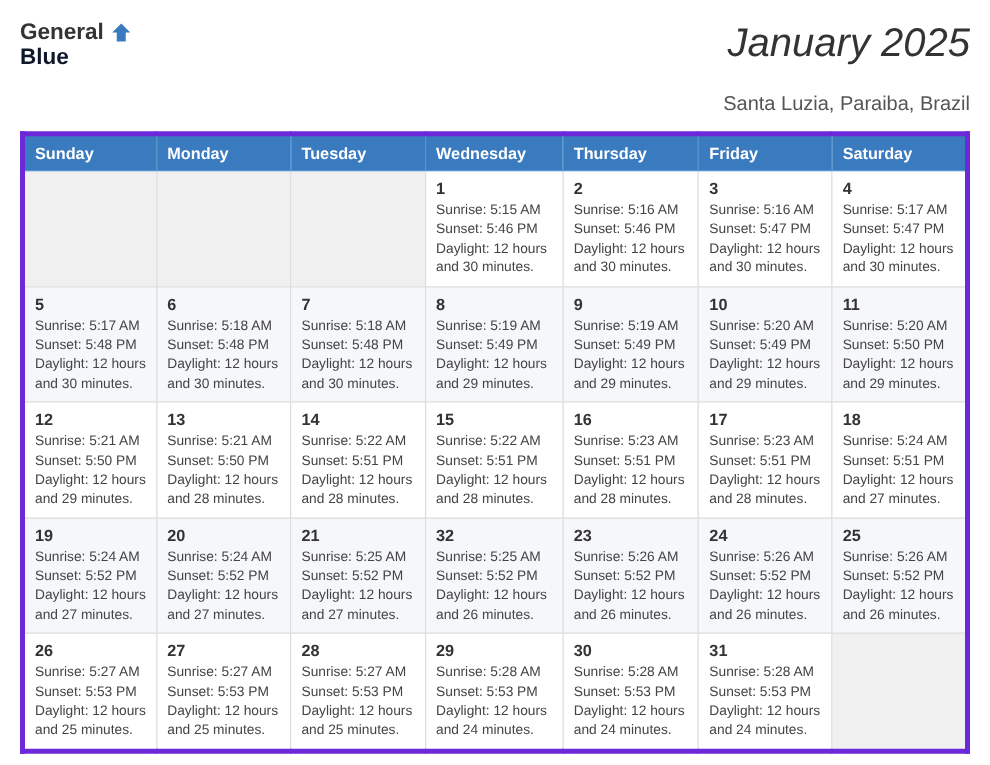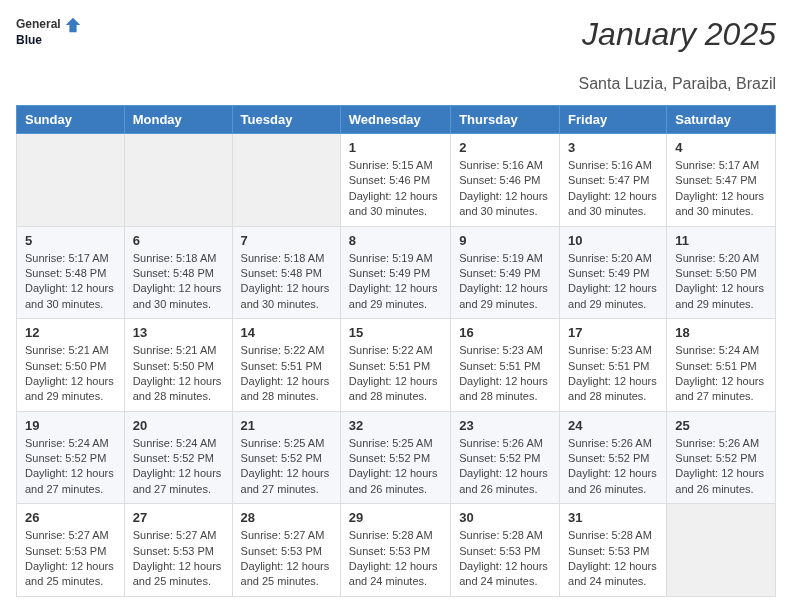--- a/index.html
+++ b/index.html
@@ -12,21 +12,21 @@
     }
     .header-section {
       display: flex;
       justify-content: space-between;
       align-items: flex-start;
       margin-bottom: 12px;
     }
     .logo {
       display: flex;
       flex-direction: column;
-      font-size: 12px;
+      font-size: 18px;
       font-weight: bold;
       color: #333;
       line-height: 1.1;
     }
     .logo-general { color: #333; }
     .logo-blue { color: #0f172a; }
     .logo-icon {
       display: inline-block;
       width: 18px;
       height: 18px;
@@ -42,21 +42,21 @@
       font-style: italic;
     }
     .subtitle {
       font-size: 16px;
       color: #555;
       margin-top: 22px;
     }
     .calendar {
       width: 100%;
       border-collapse: collapse;
-      border: 1px solid #6d28d9;
+      border: 4px solid #6d28d9;
     }
     .calendar th {
       background-color: #3a7abf;
       color: #fff;
       text-align: left;
       padding: 6px 8px;
       font-size: 13px;
       font-weight: bold;
       border: 1px solid #5595d0;
     }

